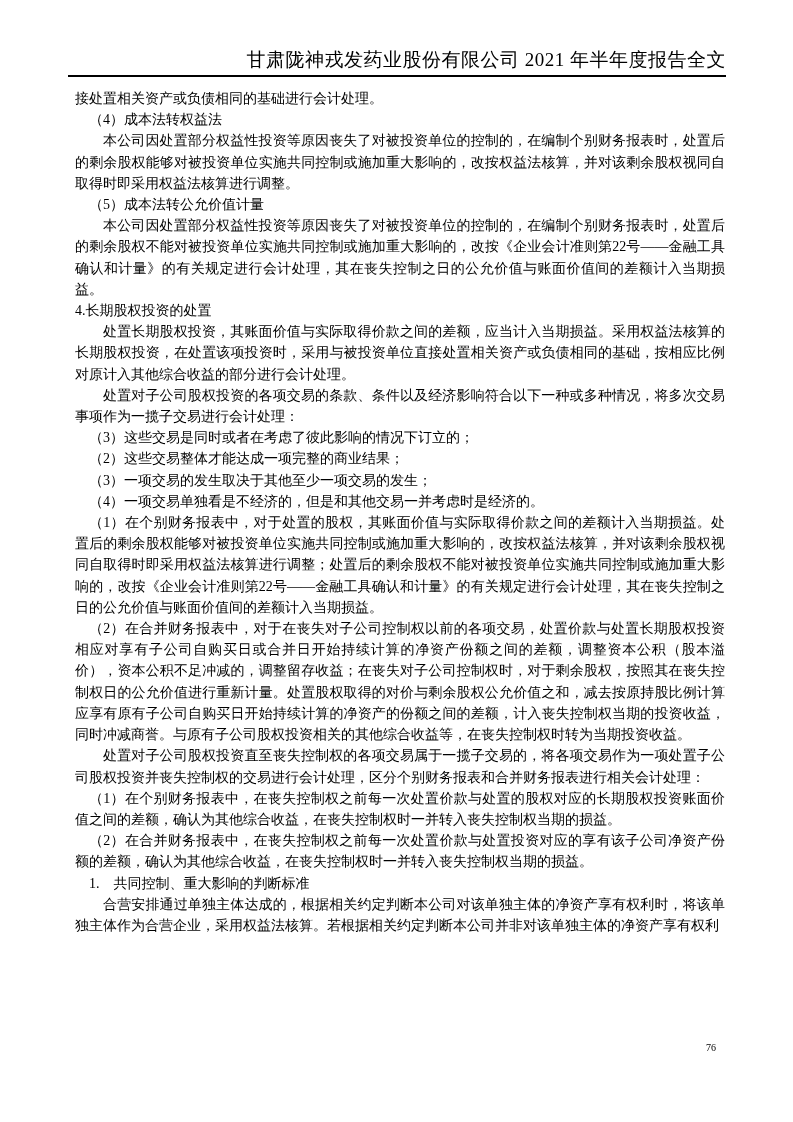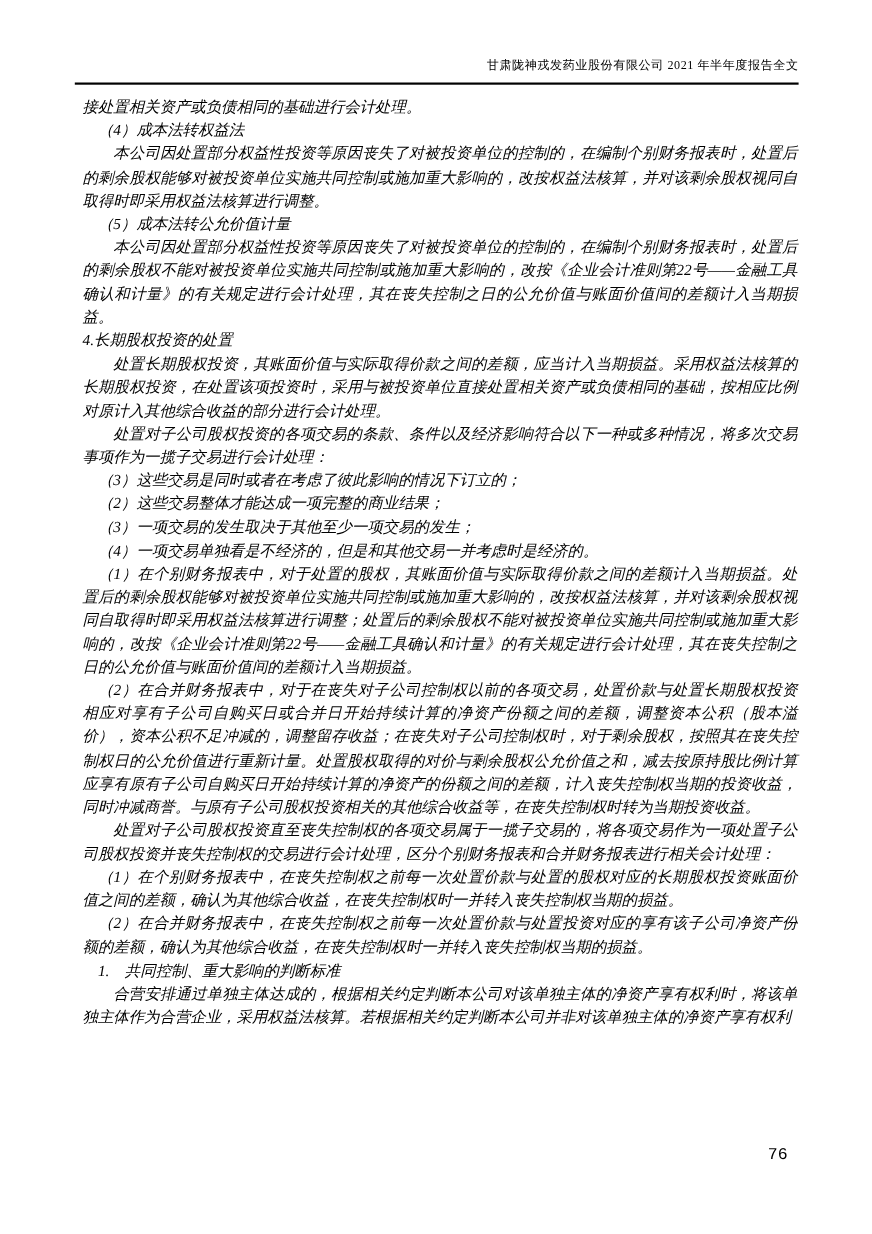--- a/index.html
+++ b/index.html
@@ -14,57 +14,55 @@
     font-family: "Liberation Serif", "DejaVu Serif", serif;
     color: #000000;
     overflow: hidden;
   }
   .page-header {
     position: absolute;
     left: 68px;
     top: 50px;
     width: 658px;
     text-align: right;
-    font-size: 11px;
+    font-size: 19px;
     line-height: 20px;
     letter-spacing: 0.5px;
   }
   .header-rule {
     position: absolute;
     left: 68px;
     top: 75px;
     width: 658px;
     height: 2px;
     background: #000000;
   }
   .document-body {
     position: absolute;
     left: 75px;
     top: 88px;
     width: 650px;
     font-size: 14px;
     line-height: 21.2px;
     text-align: justify;
     text-justify: inter-ideograph;
-    font-style: italic;
   }
   .document-body p {
     margin: 0;
     padding: 0;
   }
   .p-flush  { text-indent: 0; }
   .p-indent { text-indent: 2em; }
   .p-item   { text-indent: 1em; }
   .p-num    { text-indent: 1em; }
   .page-number {
     position: absolute;
     top: 1042px;
     right: 77px;
-    font-size: 15px;
-    font-family: Liberation Mono, monospace;
+    font-size: 10px;
   }
 </style>
 </head>
 <body>
 
 <div class="page-header">甘肃陇神戎发药业股份有限公司 2021 年半年度报告全文</div>
 
 <div class="header-rule"></div>
 
 <div class="document-body">

